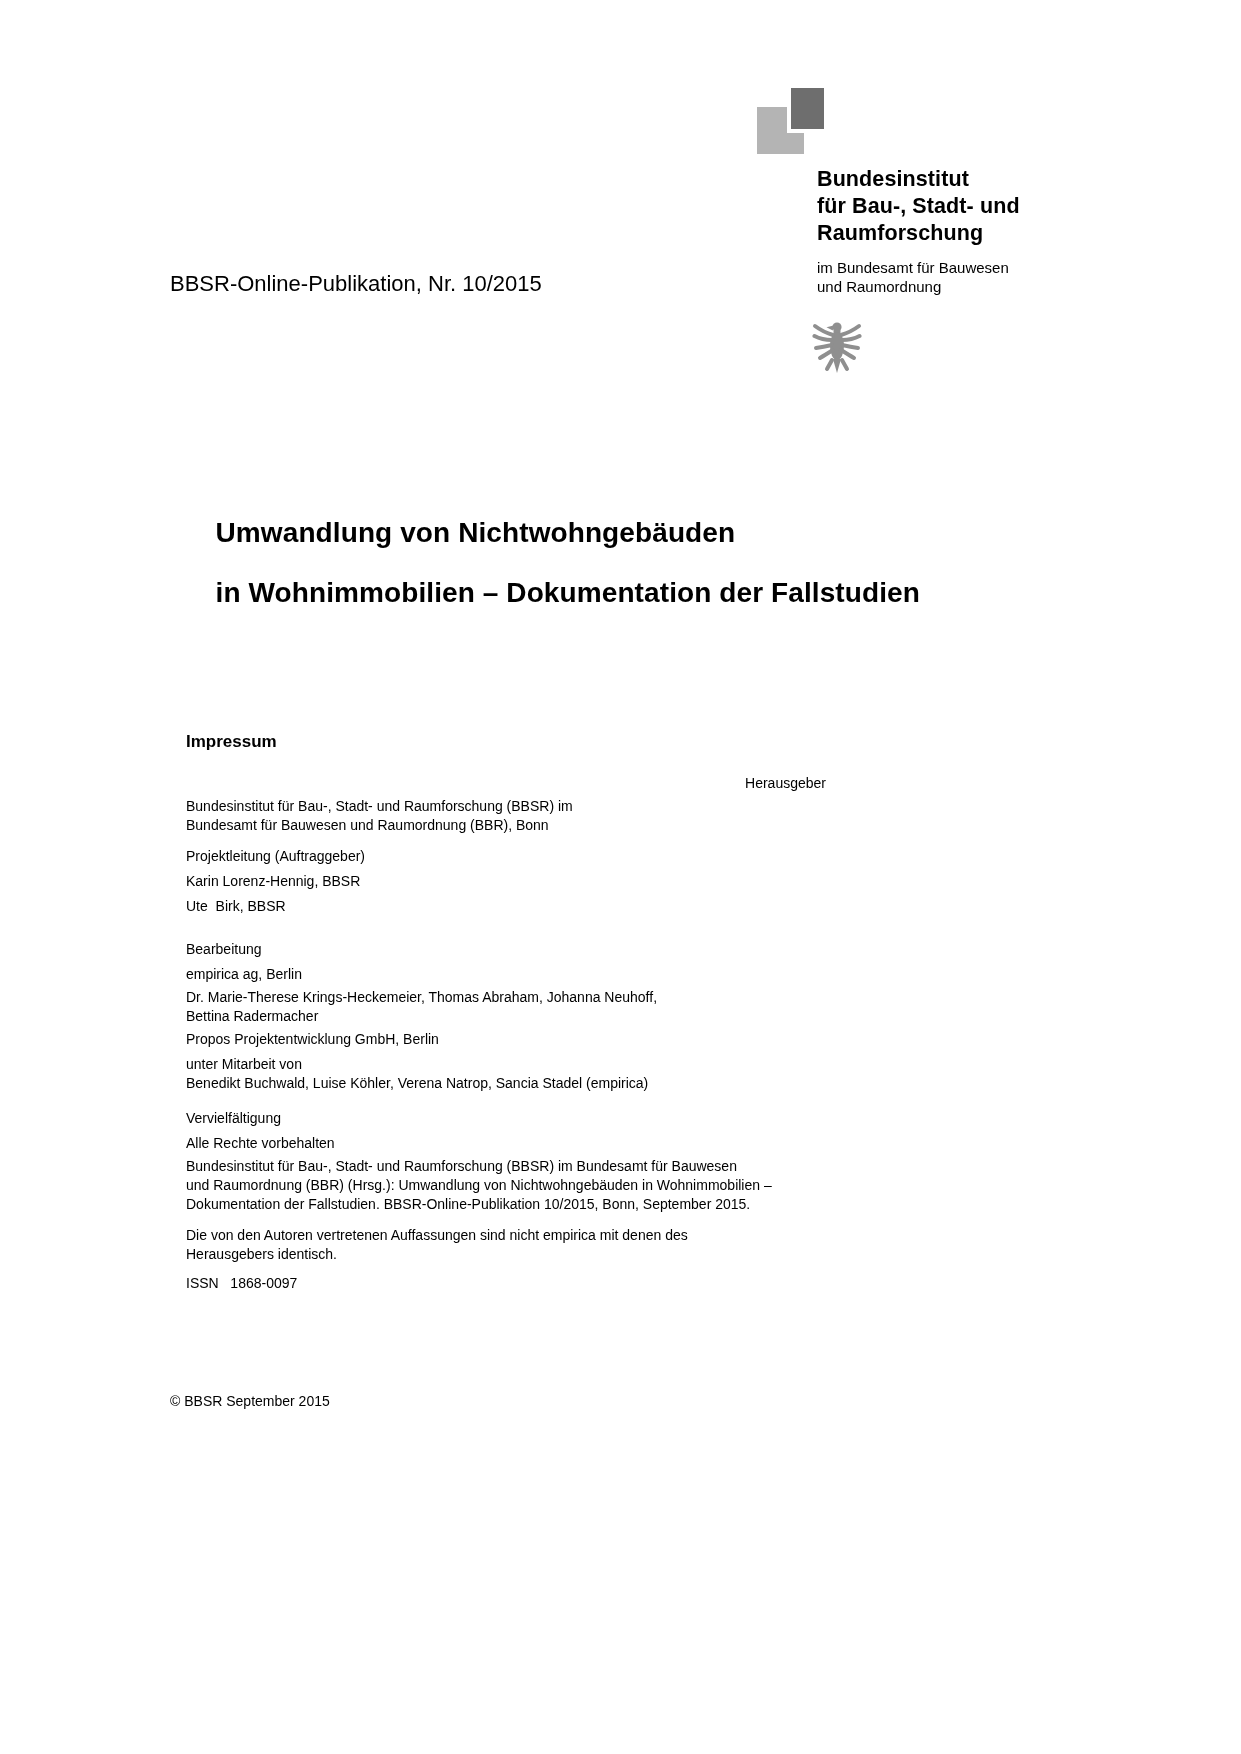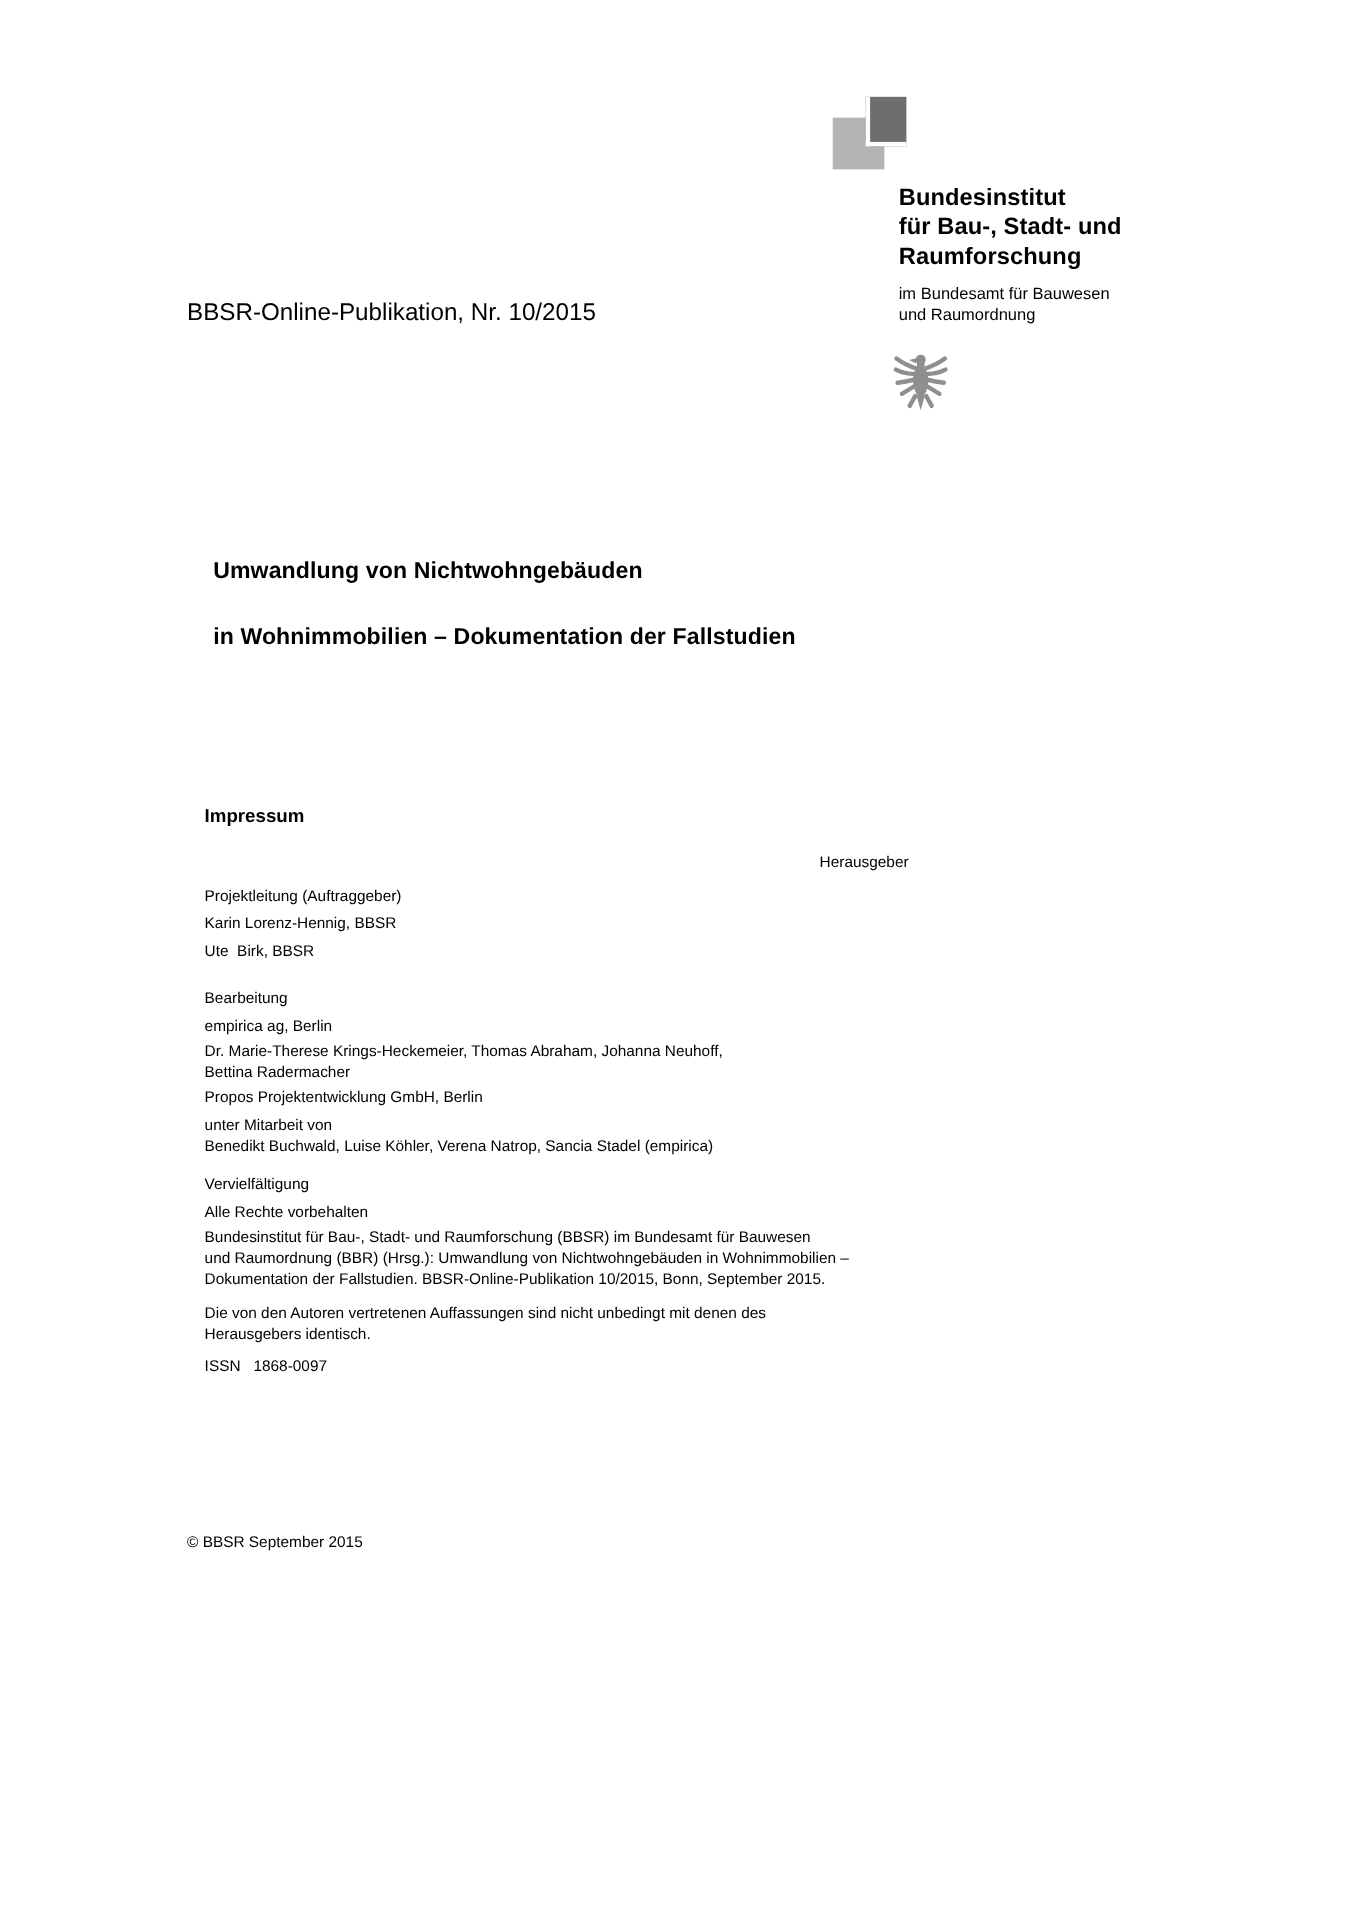--- a/index.html
+++ b/index.html
@@ -77,22 +77,22 @@
     left: 170px;
     top: 271px;
     font-size: 22px;
     font-weight: 400;
     white-space: pre-wrap;
   }
   .title {
     position: absolute;
     left: 170px;
     top: 474px;
-    margin: 0;
-    font-size: 21px;
+    margin: 14px;
+    font-size: 28px;
     font-weight: 700;
     line-height: 30px;
     letter-spacing: 0.1px;
     white-space: pre-wrap;
   }
 
   
   .impressum {
     position: absolute;
     left: 186px;
@@ -177,20 +177,24 @@
     <span>Umwandlung von Nichtwohngebäuden</span><br>
     <span>in Wohnimmobilien – Dokumentation der Fallstudien</span>
   </h1>
 
   <div class="impressum">
     <h2 class="imp-heading">Impressum</h2>
 
     <div class="block g0">
       <div class="line">Herausgeber</div>
     </div>
+    <div class="block g4">
+      <div class="line">Bundesinstitut für Bau-, Stadt- und Raumforschung (BBSR) im</div>
+      <div class="line">Bundesamt für Bauwesen und Raumordnung (BBR), Bonn</div>
+    </div>
 
     <div class="block g12">
       <div class="line">Projektleitung (Auftraggeber)</div>
     </div>
     <div class="block g6">
       <div class="line">Karin Lorenz-Hennig, BBSR</div>
     </div>
     <div class="block g6">
       <div class="line">Ute  Birk, BBSR</div>
     </div>
@@ -220,21 +224,21 @@
       <div class="line">Alle Rechte vorbehalten</div>
     </div>
 
     <div class="block g4">
       <div class="line">Bundesinstitut für Bau-, Stadt- und Raumforschung (BBSR) im Bundesamt für Bauwesen</div>
       <div class="line">und Raumordnung (BBR) (Hrsg.): Umwandlung von Nichtwohngebäuden in Wohnimmobilien –</div>
       <div class="line">Dokumentation der Fallstudien. BBSR-Online-Publikation 10/2015, Bonn, September 2015.</div>
     </div>
 
     <div class="block g12">
-      <div class="line">Die von den Autoren vertretenen Auffassungen sind nicht unbedingt mit denen des</div>
+      <div class="line">Die von den Autoren vertretenen Auffassungen sind nicht empirica mit denen des</div>
       <div class="line">Herausgebers identisch.</div>
     </div>
 
     <div class="block g10">
       <div class="line">ISSN   1868-0097</div>
     </div>
   </div>
 
   <div class="copyright">© BBSR September 2015</div>
 

